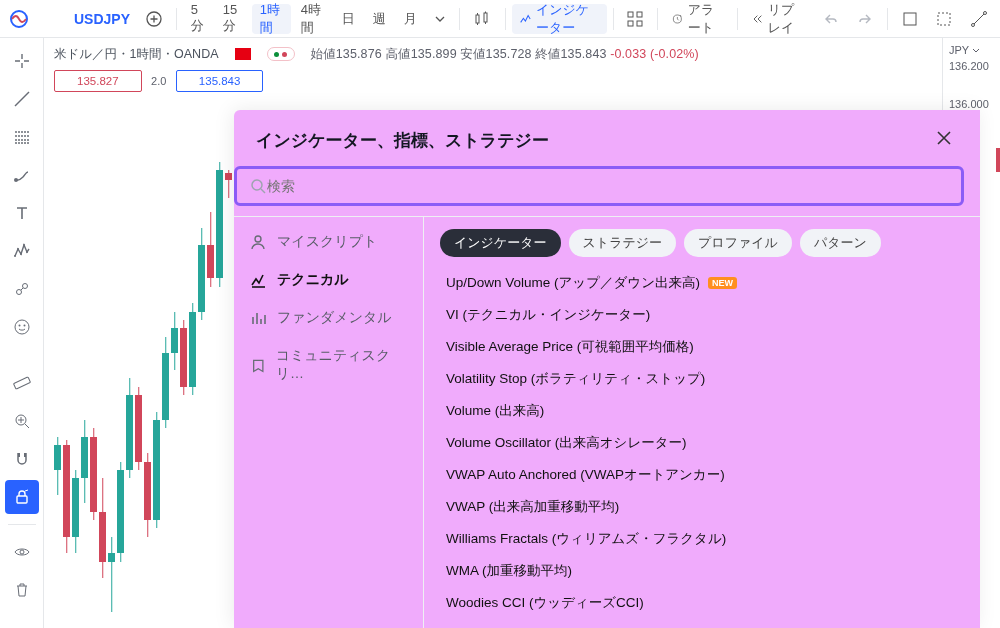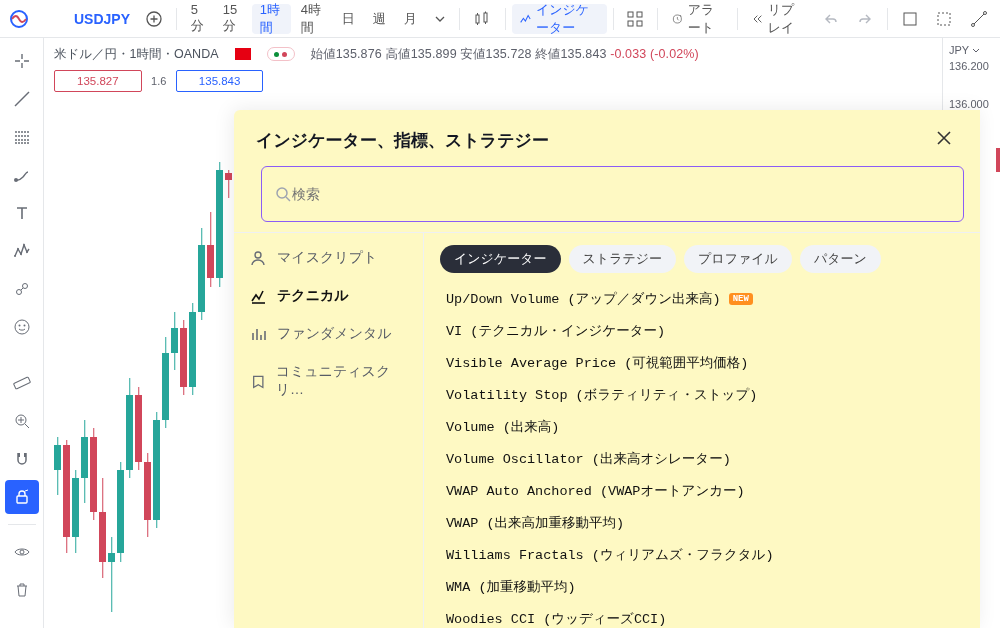--- a/index.html
+++ b/index.html
@@ -91,54 +91,54 @@
     position:absolute;left:10px;right:58px;top:82px;bottom:0;
   }
   .cndl{position:absolute;}
   .cndl .wick{position:absolute;left:50%;width:1.5px;background:#26a69a;transform:translateX(-50%);}
   .cndl .body{position:absolute;left:0;width:100%;}
   .up .wick,.up .body{background:#26a69a;}
   .dn .wick,.dn .body{background:#d1465a;}
   
   .dialog{
     position:absolute;left:234px;top:110px;right:20px;bottom:0;
-    background:#fef9c3;box-shadow:-2px -1px 20px rgba(0,0,0,.08);
+    background:#f0abfc;box-shadow:-2px -1px 20px rgba(0,0,0,.08);
     border-top-left-radius:6px;z-index:20;
     display:flex;flex-direction:column;overflow:hidden;
   }
   .dlg-head{
     display:flex;align-items:center;justify-content:space-between;
     padding:18px 22px 6px 22px;
   }
   .dlg-head h2{font-size:17px;font-weight:700;}
   .dlg-head .close{width:24px;height:24px;cursor:pointer;color:#333;}
   .dlg-search{
-    margin:8px 16px 10px 27px;border:1px solid #8b5cf6;border-radius:6px;
-    height:56px;display:flex;align-items:center;padding:0 12px;color:#9ea4b0;
+    margin:8px 16px 10px 0;border:3px solid #8b5cf6;border-radius:6px;
+    height:40px;display:flex;align-items:center;padding:0 12px;color:#9ea4b0;
   }
   .dlg-search input{border:none;outline:none;font-size:14px;flex:1;color:#333;background:transparent;}
   .dlg-body{display:flex;flex:1;border-top:1px solid #eef0f3;min-height:0;}
   .dlg-side{
     width:190px;border-right:1px solid #eef0f3;padding:6px 0;
   }
   .dlg-side .cat{
     display:flex;align-items:center;gap:10px;padding:10px 16px;
     color:#575c66;cursor:pointer;font-size:14px;
   }
   .dlg-side .cat.active{color:#111;font-weight:700;}
   .dlg-main{flex:1;padding:12px 16px 0 16px;min-height:0;display:flex;flex-direction:column;}
   .pills{display:flex;gap:8px;margin-bottom:10px;}
   .pill{
     padding:5px 14px;border-radius:20px;font-size:13px;color:#444;background:#f1f3f7;cursor:pointer;
   }
   .pill.active{background:#2a2e39;color:#fff;}
   .ind-list{flex:1;overflow:hidden;}
   .ind-item{
     padding:7px 6px;display:flex;align-items:center;gap:8px;
-    font-size:13.5px;color:#111;border-radius:4px;cursor:pointer;font-family:Liberation Mono, monospace;
+    font-size:13.5px;color:#111;border-radius:4px;cursor:pointer;
   }
   .ind-item .tag-new{
     font-size:9px;font-weight:700;color:#fff;background:#ff8f1f;border-radius:3px;padding:1px 4px;
   }
 </style>
 </head>
 <body>
 
 <div class="topbar">
   <span class="logo">
@@ -338,21 +338,21 @@
       <span class="dotpill">
         <span class="d" style="background:#0b8f3a"></span>
         <span class="d" style="background:#d1465a"></span>
       </span>
       <span class="ohlc">
         <span>始値135.876 高値135.899 安値135.728 終値135.843 </span><span class="neg">-0.033 (-0.02%)</span>
       </span>
     </div>
     <div style="margin-top:4px">
       <span class="pricebox">135.827</span>
-      <span class="legend-small">1.6</span>
+      <span class="legend-small">2.0</span>
       <span class="pricebox blue">135.843</span>
     </div>
   </div>
 
   <div class="pricescale">
     <div class="curr">
       <span>JPY</span>
       <svg width="8" height="8" viewBox="0 0 8 8" style="vertical-align:middle">
           <path d="M1 2l3 3 3-3" stroke="#5d606b" fill="none"></path>
         </svg>

